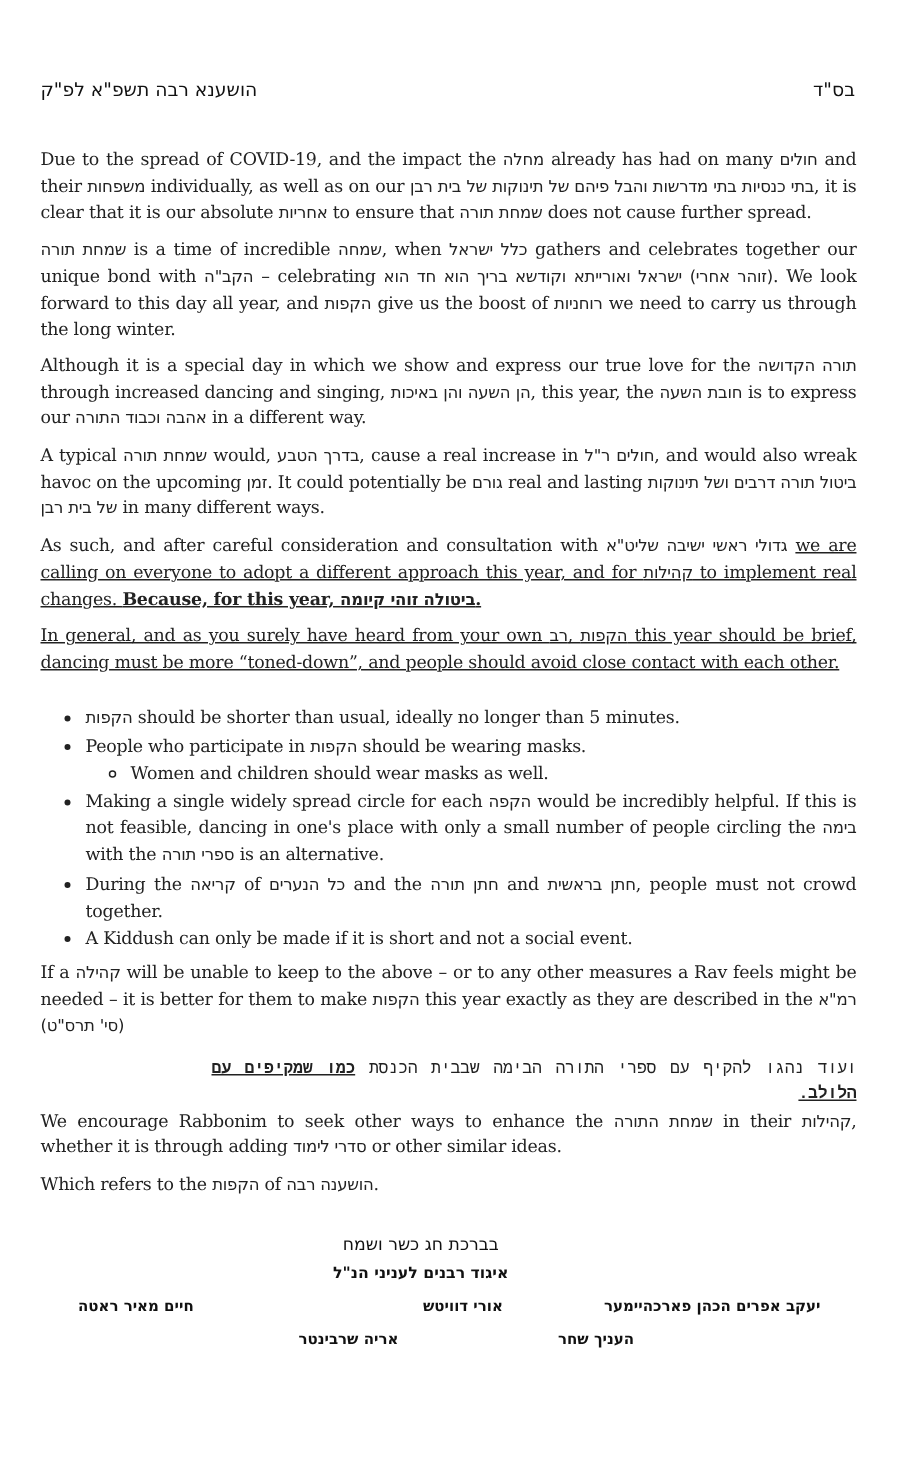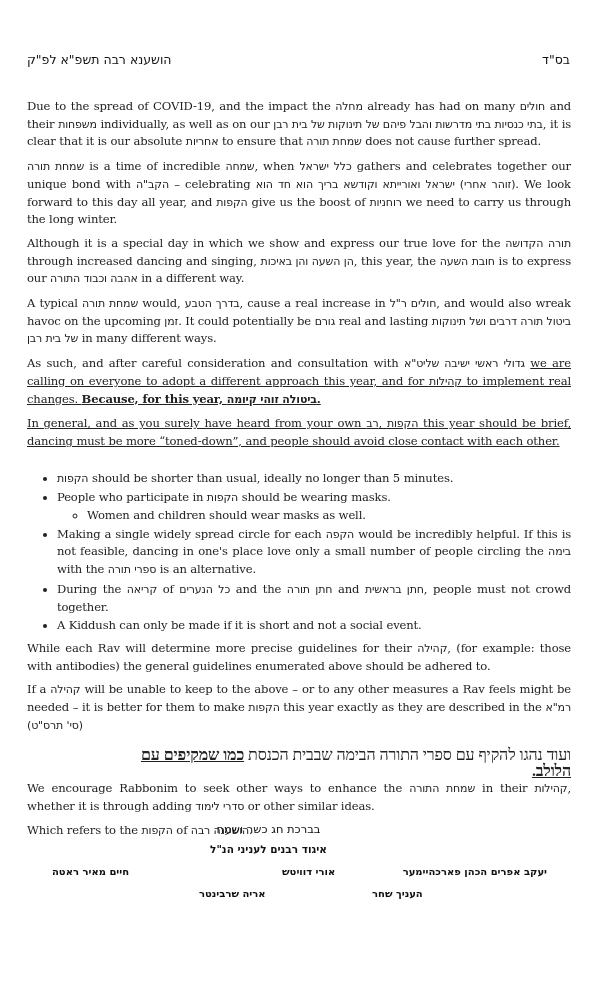--- a/index.html
+++ b/index.html
@@ -15,22 +15,22 @@
 
   .body { position: absolute; top: 98px; left: 27px; width: 544px; font-size: 11.6px; line-height: 16.7px; letter-spacing: -0.15px; }
   .body p { margin: 0 0 7px 0; text-align: justify; }
   .he { font-family: "DejaVu Sans", sans-serif; font-size: 11px; unicode-bidi: isolate; direction: rtl; }
   .u { text-decoration: underline; }
   .b { font-weight: bold; }
   .guidelines-title { margin: 10px 0 6px 0 !important; text-decoration: underline; }
   ul.bullets { margin: 2px 0 6px 0; padding-left: 30px; list-style: disc; }
   ul.bullets li { margin: 0 0 2px 0; text-align: justify; }
   ul.sub { margin: 0; padding-left: 30px; list-style: circle; }
-  .quote { direction: rtl; text-align: left; padding-left: 114px; font-family: Liberation Serif, serif; font-size: 16px; margin: 0 !important; }
-  .closing { position: absolute; top: 822px; left: 0; width: 537px; text-align: center; direction: rtl; font-family: "DejaVu Sans", sans-serif; }
+  .quote { direction: rtl; text-align: left; padding-left: 114px; font-family: Liberation Mono, monospace; font-size: 11px; margin: 0 !important; }
+  .closing { position: absolute; top: 822px; left: 0; width: 537px; text-align: center; direction: rtl; font-family: "DejaVu Sans", sans-serif; padding-left: 12px; }
   .blessing { font-size: 11.5px; color: #111; height: 21px; }
   .org { font-size: 10.5px; font-weight: bold; color: #111; }
   .signers { position: absolute; top: 866px; left: 0; width: 609px; font-family: "DejaVu Sans", sans-serif; font-size: 10px; font-weight: bold; direction: rtl; color: #111; }
   .sig { position: absolute; white-space: nowrap; margin-left: 14px; }
 </style>
 </head>
 <body>
 
 <div class="page">
 
@@ -66,28 +66,25 @@
       <span>In general, and as you surely have heard from your own </span><span class="he">רב</span><span>, </span><span class="he">הקפות</span><span> this year should be brief, dancing must be more “toned-down”, and people should avoid close contact with each other.</span>
     </p>
 
     <ul class="bullets">
       <li><span class="he">הקפות</span><span> should be shorter than usual, ideally no longer than 5 minutes.</span></li>
       <li><span>People who participate in </span><span class="he">הקפות</span><span> should be wearing masks.</span>
         <ul class="sub">
           <li>Women and children should wear masks as well.</li>
         </ul>
       </li>
-      <li><span>Making a single widely spread circle for each </span><span class="he">הקפה</span><span> would be incredibly helpful. If this is not feasible, dancing in one's place love only a small number of people circling the </span><span class="he">בימה</span><span> with the </span><span class="he">ספרי תורה</span><span> is an alternative.</span></li>
+      <li><span>Making a single widely spread circle for each </span><span class="he">הקפה</span><span> would be incredibly helpful. If this is not feasible, dancing in one's place with only a small number of people circling the </span><span class="he">בימה</span><span> with the </span><span class="he">ספרי תורה</span><span> is an alternative.</span></li>
       <li><span>During the </span><span class="he">קריאה</span><span> of </span><span class="he">כל הנערים</span><span> and the </span><span class="he">חתן תורה</span><span> and </span><span class="he">חתן בראשית</span><span>, people must not crowd together.</span></li>
       <li><span>A Kiddush can only be made if it is short and not a social event.</span></li>
     </ul>
 
-    <p>
-      <span>While each Rav will determine more precise guidelines for their </span><span class="he">קהילה</span><span>, (for example: those with antibodies) the general guidelines enumerated above should be adhered to.</span>
-    </p>
 
     <p style="margin-bottom:12px;">
       <span>If a </span><span class="he">קהילה</span><span> will be unable to keep to the above – or to any other measures a Rav feels might be needed – it is better for them to make </span><span class="he">הקפות</span><span> this year exactly as they are described in the </span><span class="he">רמ"א (סי' תרס"ט)</span>
     </p>
 
     <p class="quote">
       <span>ועוד נהגו להקיף עם ספרי התורה הבימה שבבית הכנסת </span><span class="u b">כמו שמקיפים עם הלולב.</span>
     </p>
 
     <p>

